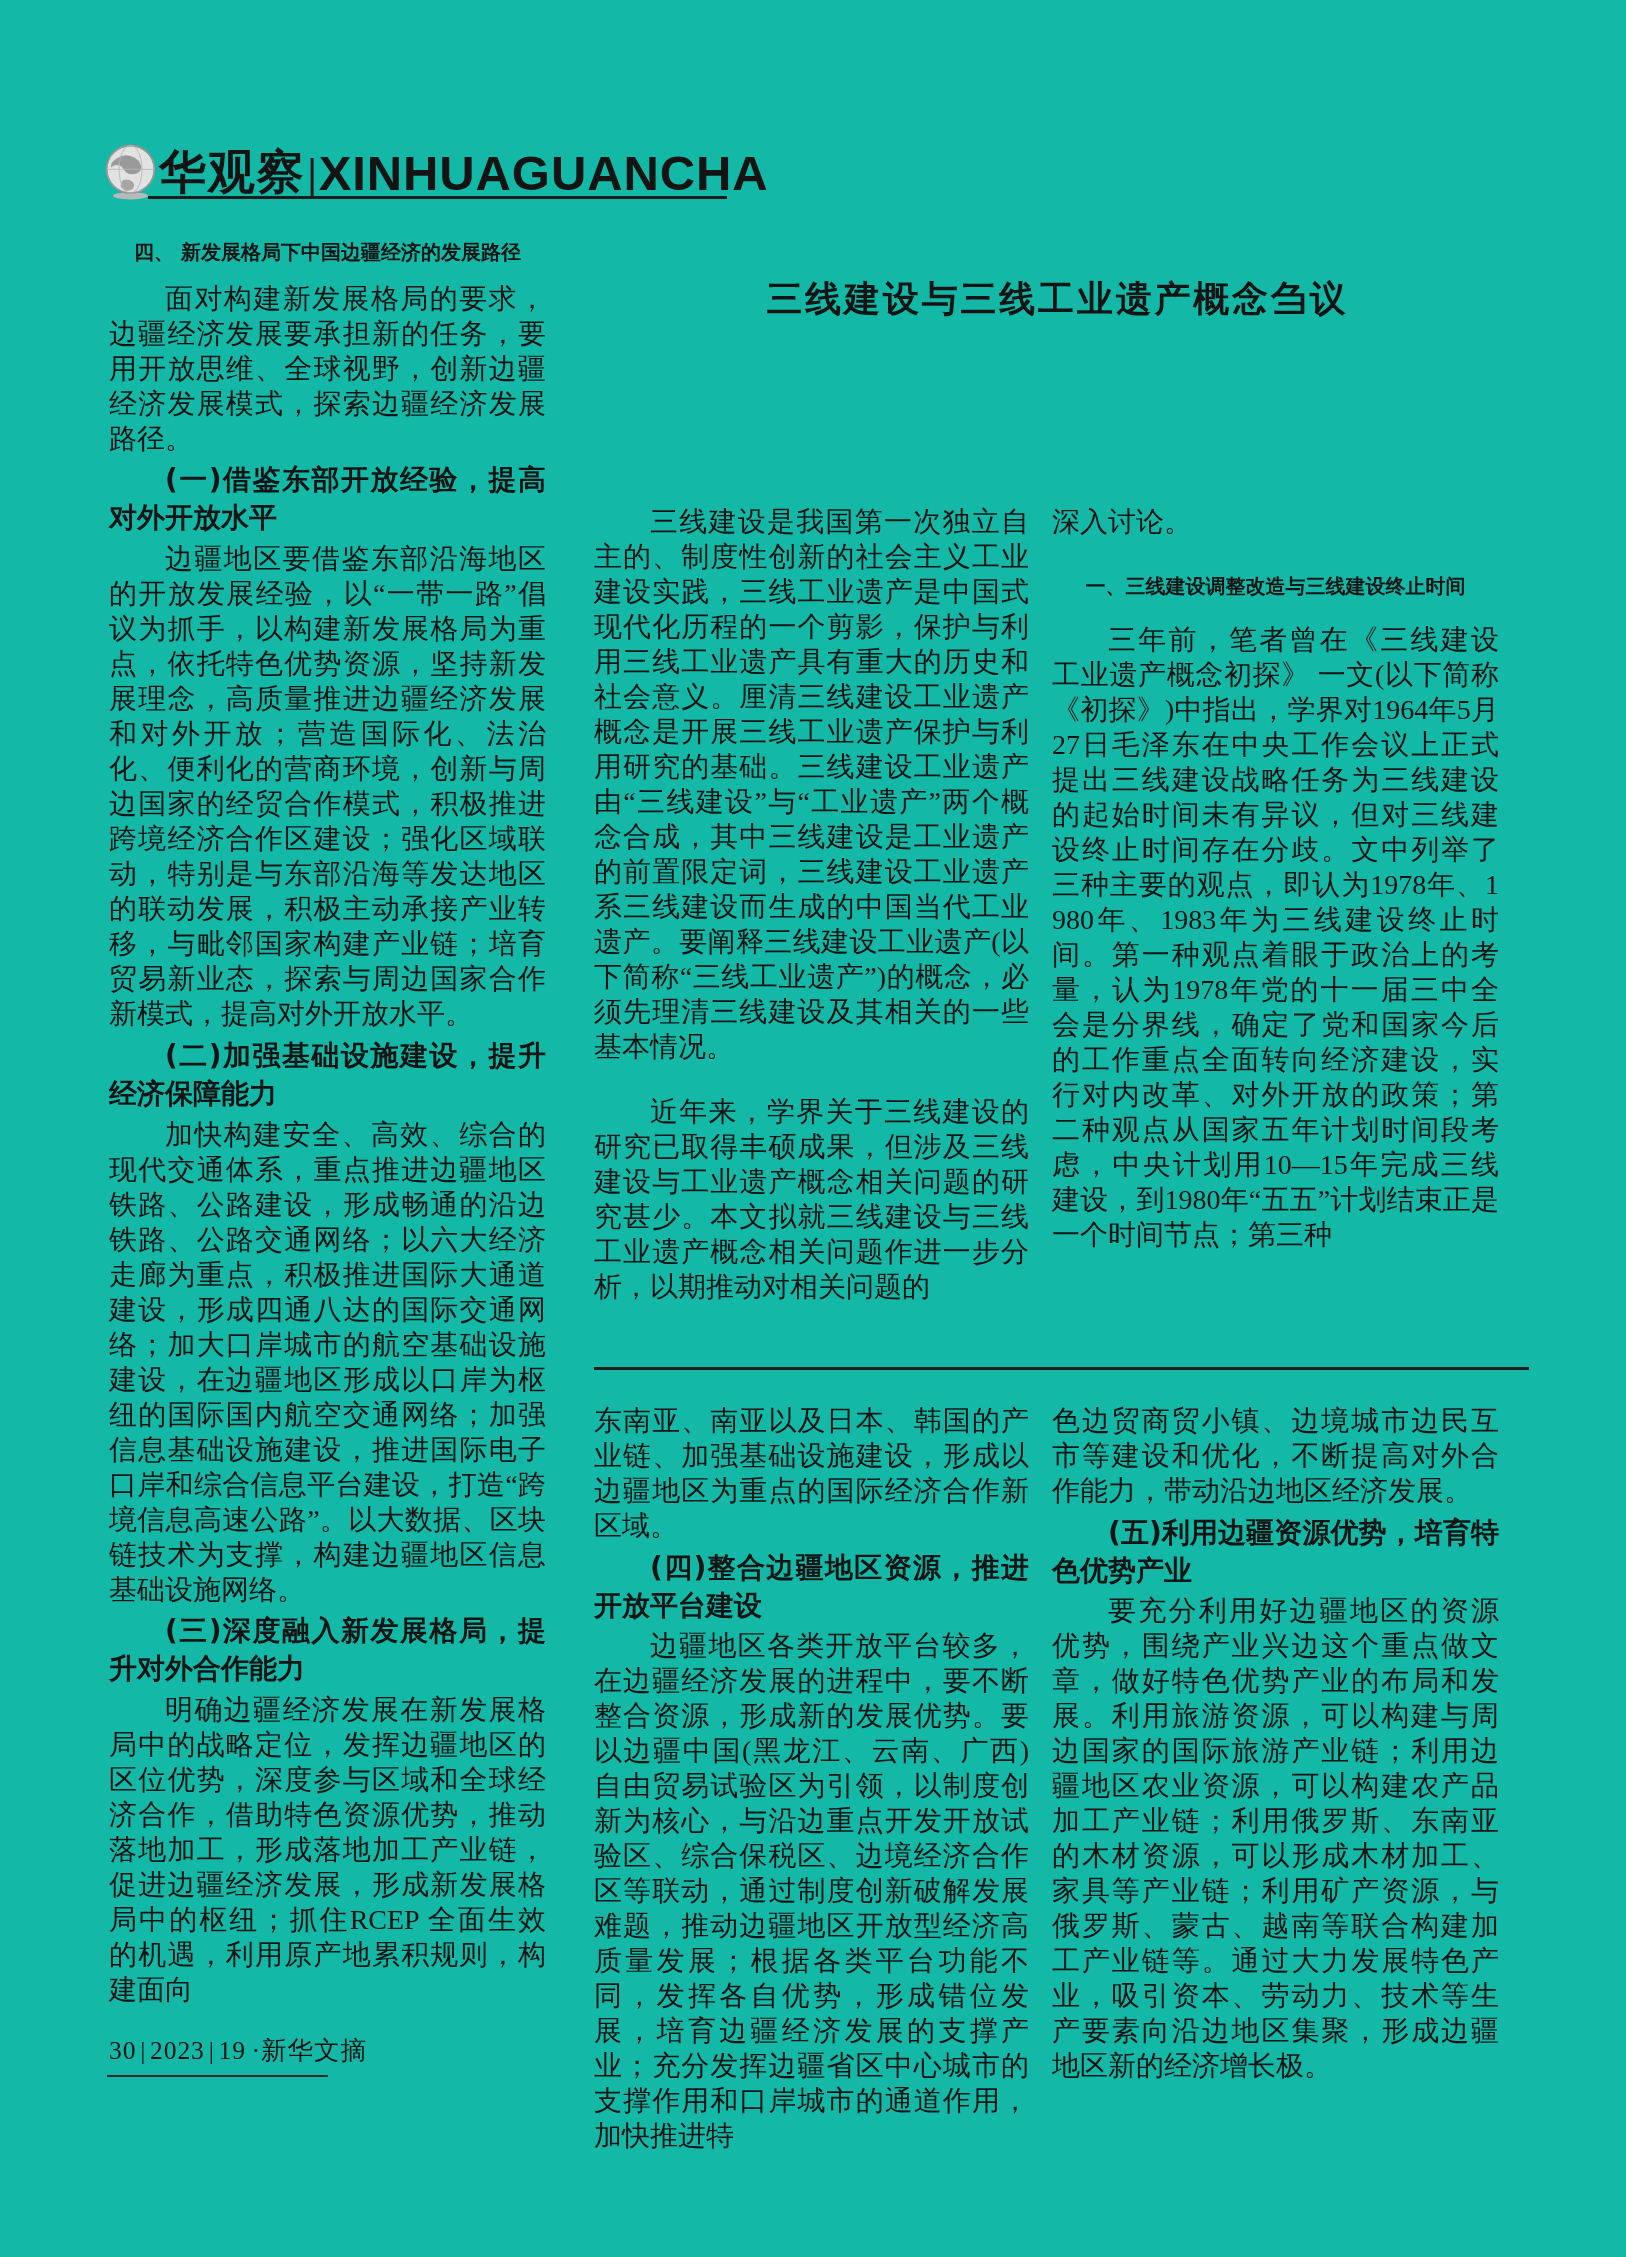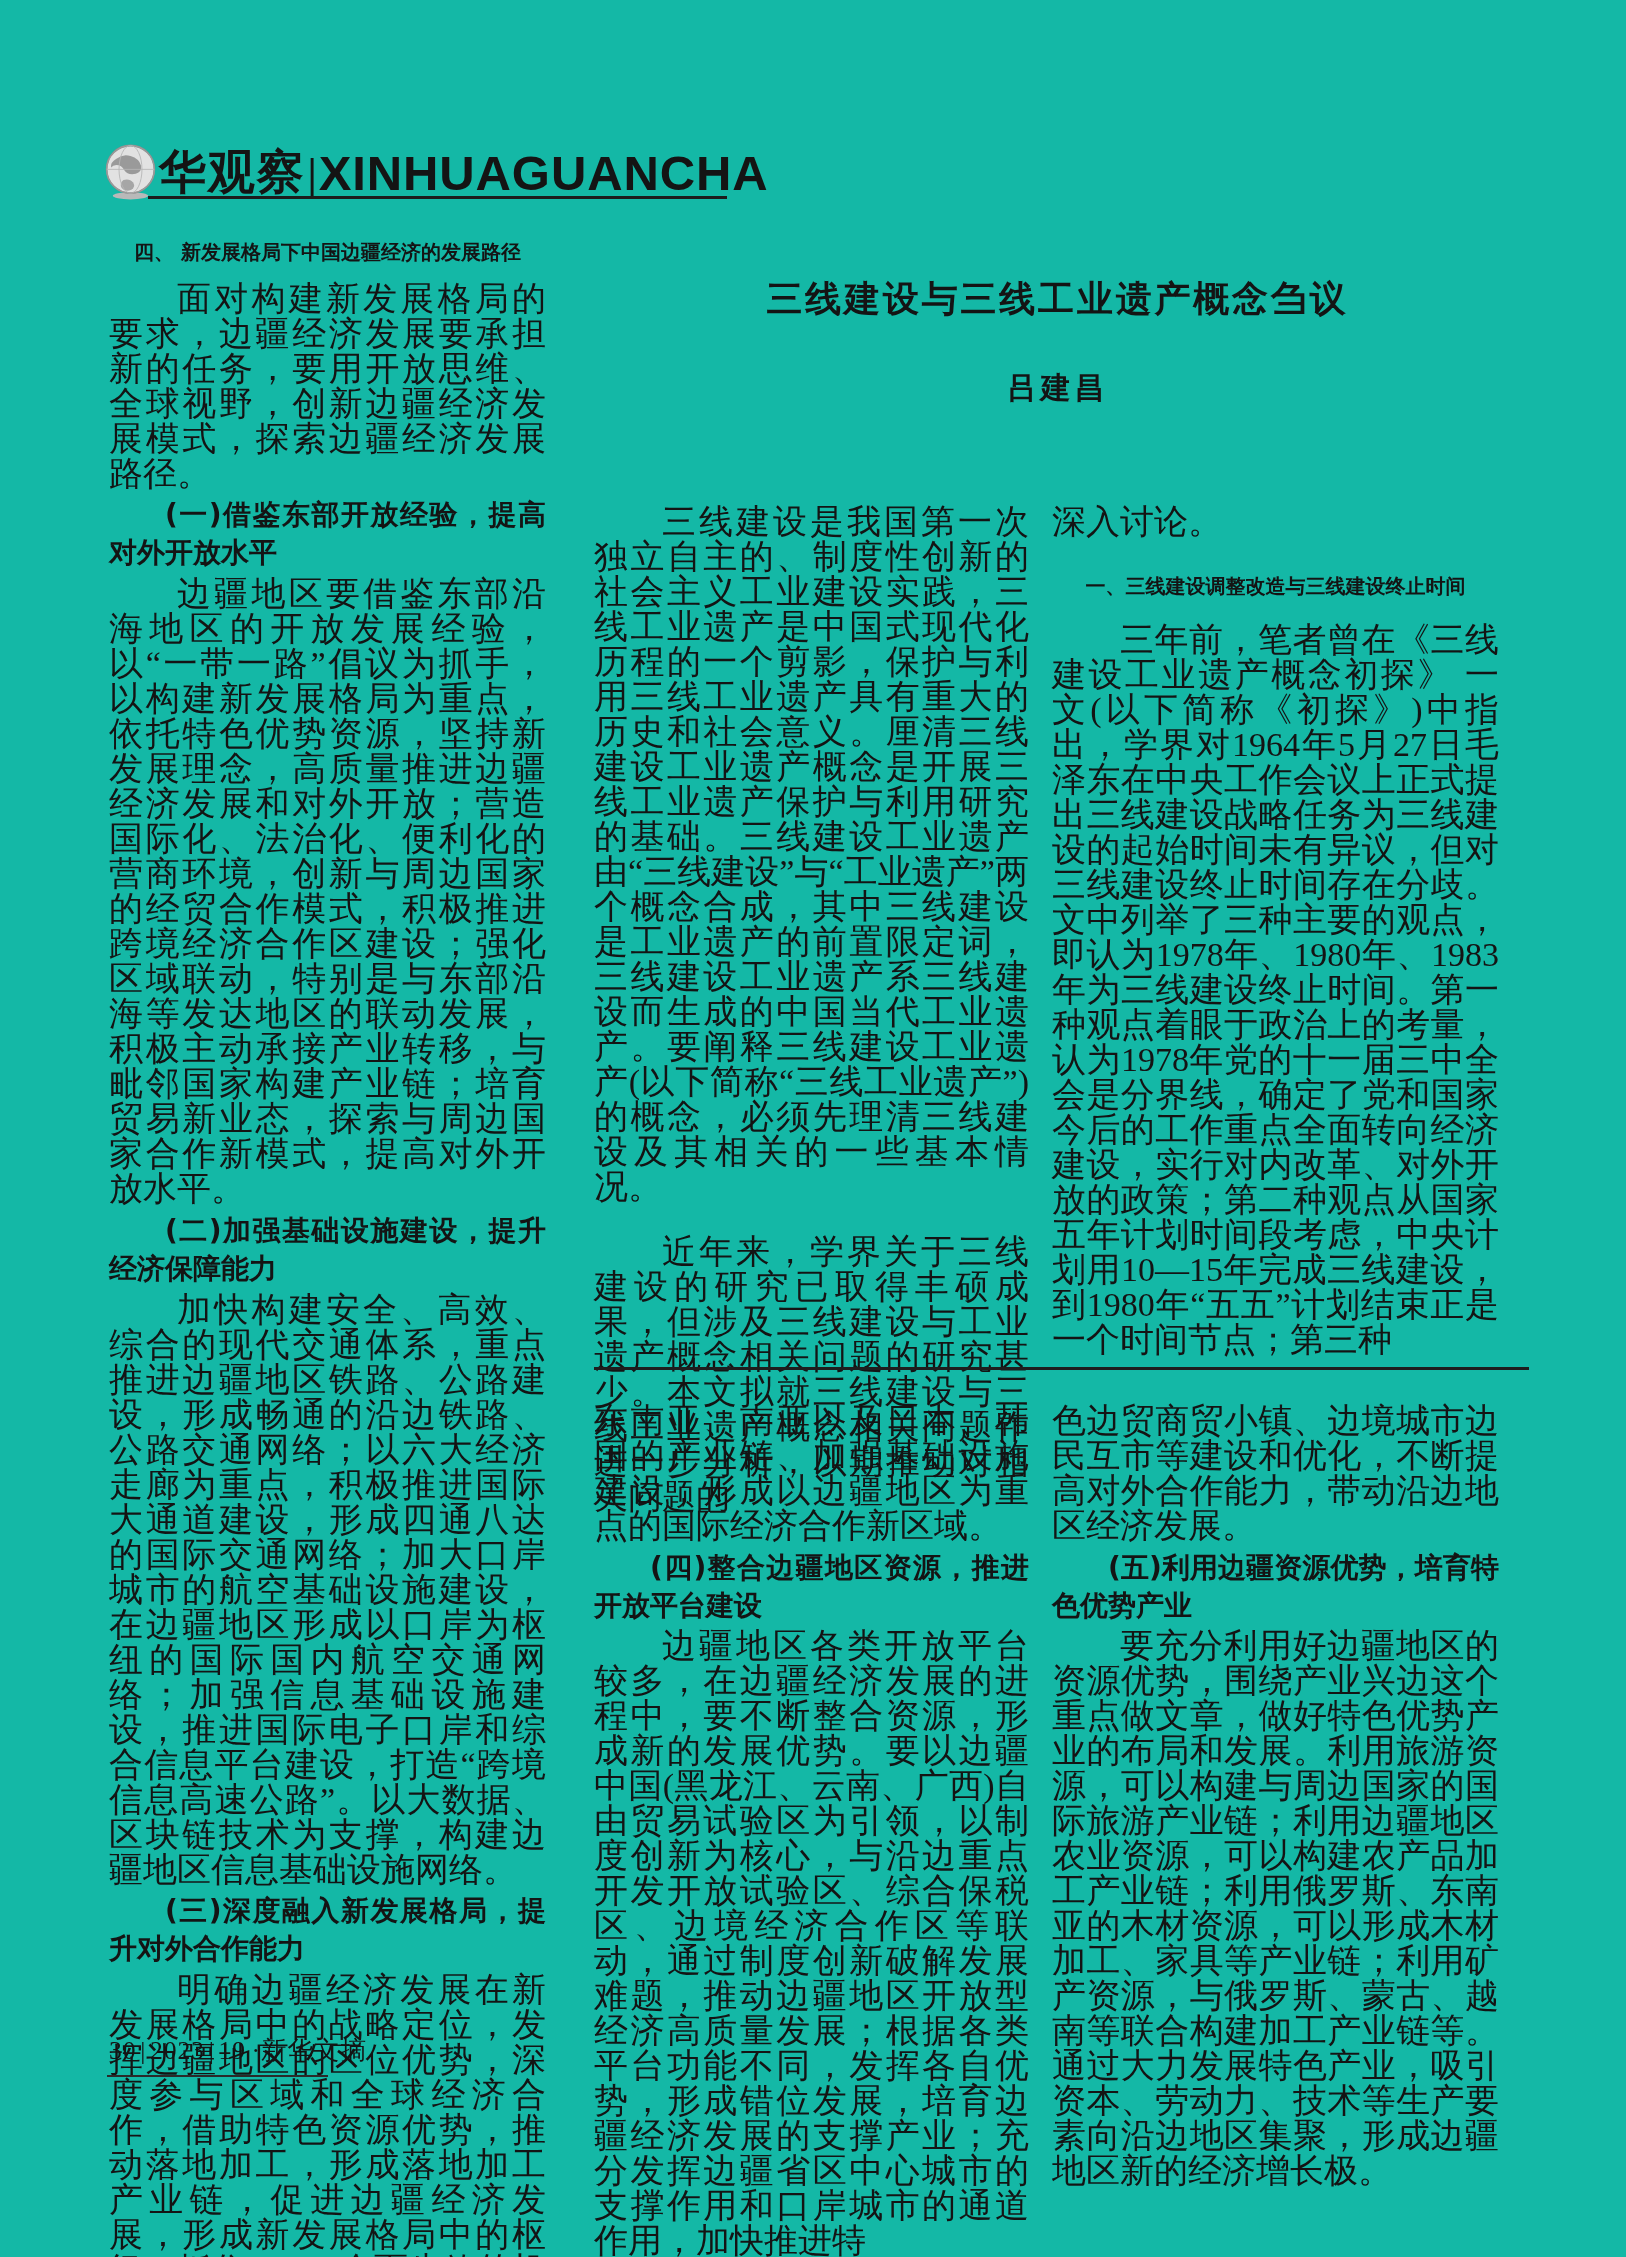--- a/index.html
+++ b/index.html
@@ -30,21 +30,21 @@
 
   
   .col { position:absolute; }
   .col-left        { left:109px;  top:230px;  width:437px; }
   .col-mid-top     { left:594px;  top:504px;  width:435px; }
   .col-right-top   { left:1052px; top:504px;  width:447px; }
   .col-mid-bottom  { left:594px;  top:1403px; width:435px; }
   .col-right-bottom{ left:1052px; top:1403px; width:447px; }
 
   .body-para {
-    font-size:34px; line-height:35px;
+    font-size:28px; line-height:35px;
     text-align:justify; text-justify:inter-character;
     word-break:break-all;
   }
   .indent { text-indent:2em; }
   .para-gap { margin-top:30px; }
 
   .sub-heading {
     font-family:"DejaVu Sans","Liberation Sans",sans-serif;
     font-weight:bold; font-size:28px; line-height:38px;
     text-indent:2em; text-align:justify; word-break:break-all;
@@ -114,21 +114,20 @@
     <h3 class="sub-heading">(一)借鉴东部开放经验，提高对外开放水平</h3>
     <p class="body-para indent">边疆地区要借鉴东部沿海地区的开放发展经验，以“一带一路”倡议为抓手，以构建新发展格局为重点，依托特色优势资源，坚持新发展理念，高质量推进边疆经济发展和对外开放；营造国际化、法治化、便利化的营商环境，创新与周边国家的经贸合作模式，积极推进跨境经济合作区建设；强化区域联动，特别是与东部沿海等发达地区的联动发展，积极主动承接产业转移，与毗邻国家构建产业链；培育贸易新业态，探索与周边国家合作新模式，提高对外开放水平。</p>
     <h3 class="sub-heading">(二)加强基础设施建设，提升经济保障能力</h3>
     <p class="body-para indent">加快构建安全、高效、综合的现代交通体系，重点推进边疆地区铁路、公路建设，形成畅通的沿边铁路、公路交通网络；以六大经济走廊为重点，积极推进国际大通道建设，形成四通八达的国际交通网络；加大口岸城市的航空基础设施建设，在边疆地区形成以口岸为枢纽的国际国内航空交通网络；加强信息基础设施建设，推进国际电子口岸和综合信息平台建设，打造“跨境信息高速公路”。以大数据、区块链技术为支撑，构建边疆地区信息基础设施网络。</p>
     <h3 class="sub-heading">(三)深度融入新发展格局，提升对外合作能力</h3>
     <p class="body-para indent">明确边疆经济发展在新发展格局中的战略定位，发挥边疆地区的区位优势，深度参与区域和全球经济合作，借助特色资源优势，推动落地加工，形成落地加工产业链，促进边疆经济发展，形成新发展格局中的枢纽；抓住RCEP 全面生效的机遇，利用原产地累积规则，构建面向</p>
   </section>
 
   <section class="article-head">
     <h1 class="article-title">三线建设与三线工业遗产概念刍议</h1>
-    <div class="article-author">吕建昌</div>
   </section>
 
   <section class="col col-mid-top">
     <p class="body-para indent">三线建设是我国第一次独立自主的、制度性创新的社会主义工业建设实践，三线工业遗产是中国式现代化历程的一个剪影，保护与利用三线工业遗产具有重大的历史和社会意义。厘清三线建设工业遗产概念是开展三线工业遗产保护与利用研究的基础。三线建设工业遗产由“三线建设”与“工业遗产”两个概念合成，其中三线建设是工业遗产的前置限定词，三线建设工业遗产系三线建设而生成的中国当代工业遗产。要阐释三线建设工业遗产(以下简称“三线工业遗产”)的概念，必须先理清三线建设及其相关的一些基本情况。</p>
     <p class="body-para indent para-gap">近年来，学界关于三线建设的研究已取得丰硕成果，但涉及三线建设与工业遗产概念相关问题的研究甚少。本文拟就三线建设与三线工业遗产概念相关问题作进一步分析，以期推动对相关问题的</p>
   </section>
 
   <section class="col col-right-top">
     <p class="body-para">深入讨论。</p>
     <h2 class="sec-heading">一、三线建设调整改造与三线建设终止时间</h2>

